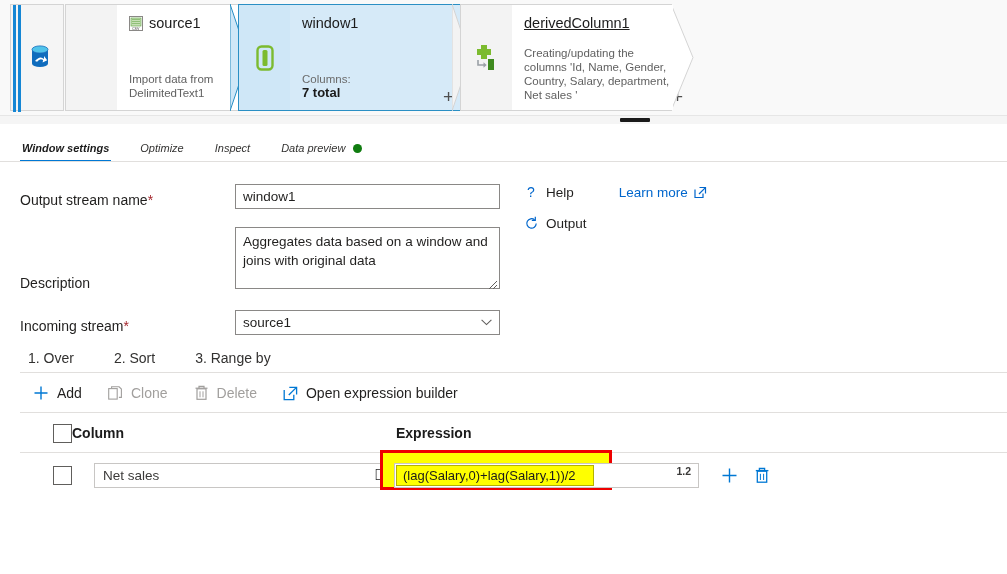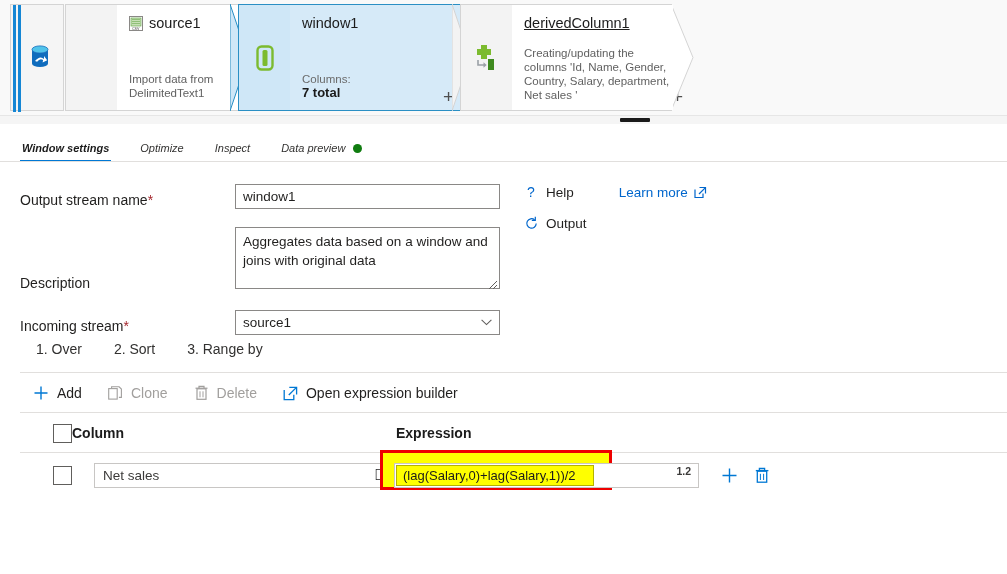--- a/index.html
+++ b/index.html
@@ -246,24 +246,25 @@
     gap: 7px;
     margin-bottom: 16px;
   }
   .side-row .lbl { color: #201f1e; }
   .side-row .lnk { color: #0066cc; cursor: pointer; margin-left: 38px; display:flex; align-items:center; gap:6px;}
 
   
   .subtabs {
     position: relative;
     margin-top: 6px;
-    padding-left: 34px;
+    padding-left: 26px;
     height: 32px;
     display: flex;
-    gap: 28px;
+    align-items: flex-end;
+    gap: 36px;
   }
   .subtab {
     font-size: 14px;
     color: #323130;
     padding: 0 2px 7px 2px;
     cursor: pointer;
     position: relative;
   }
   .subtab.active { font-weight: bold; color: #1b1b1b; }
   .subtab.active::after {

